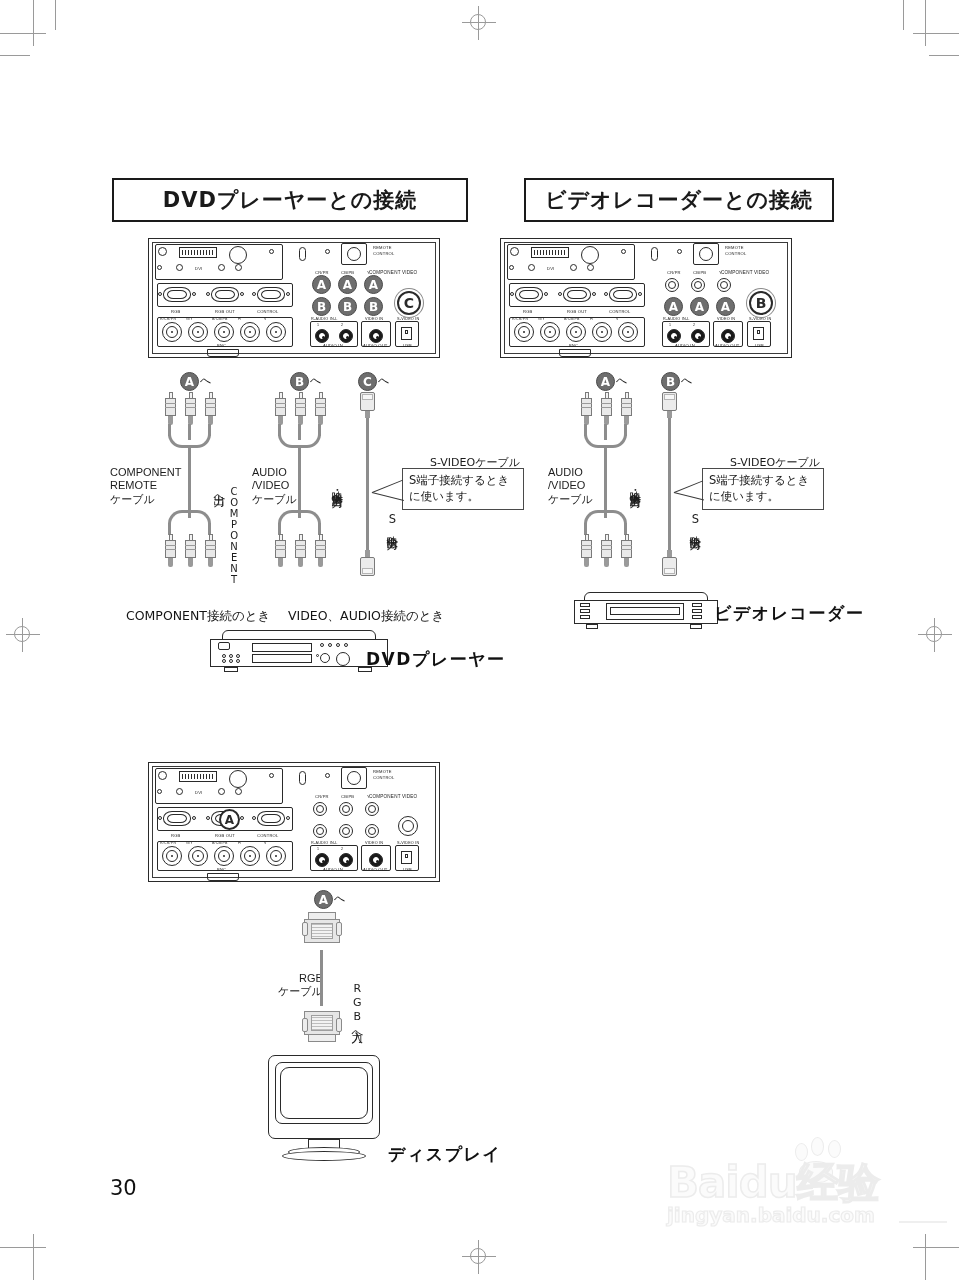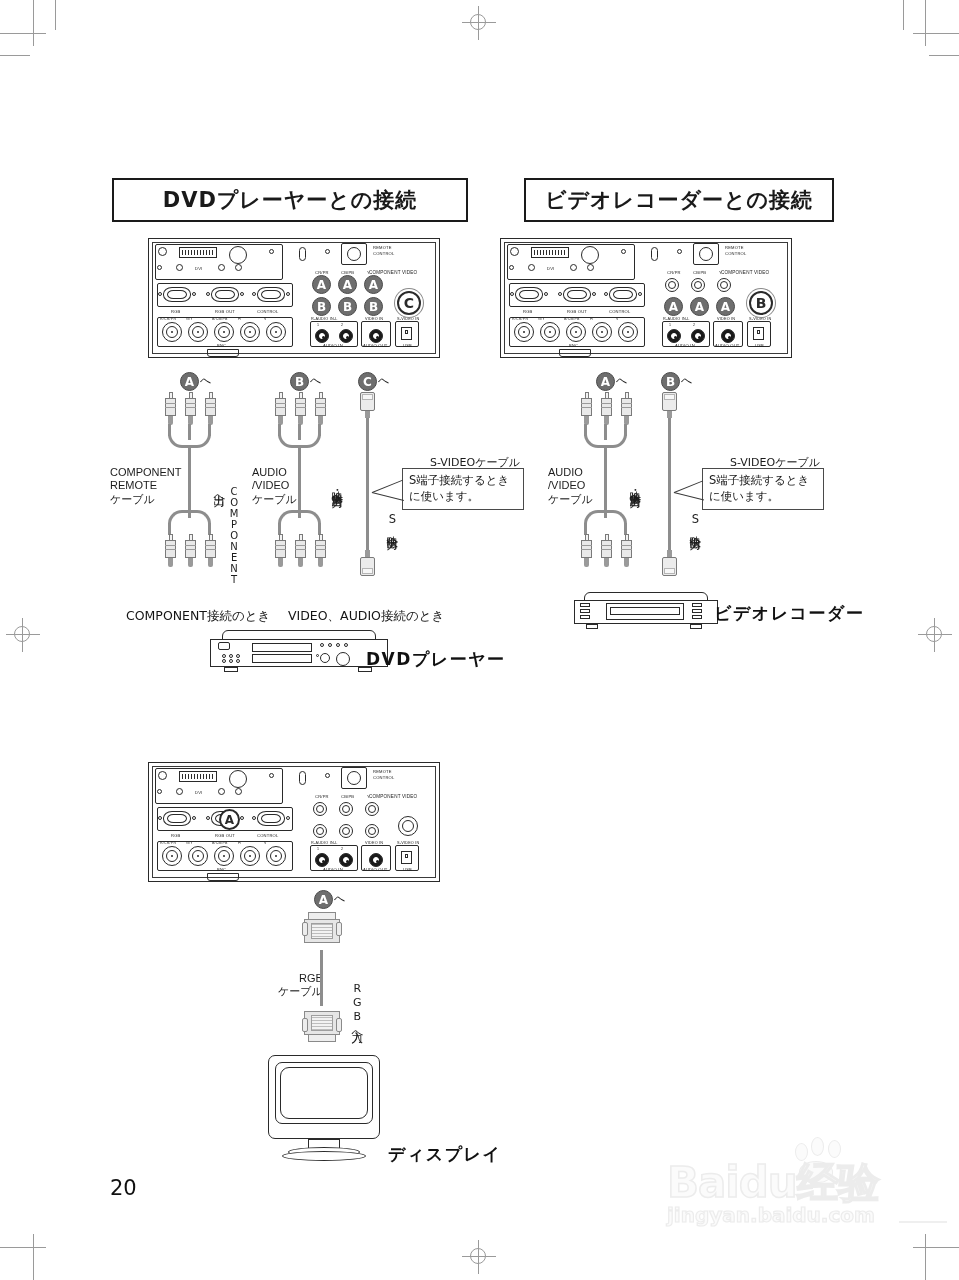--- a/index.html
+++ b/index.html
@@ -623,21 +623,21 @@
   <div class="monitor" id="monitor-device" style="left:268px;top:1055px;">
       <div class="dev-line" style="left:0;top:0;width:112px;height:84px;border-radius:7px;"></div>
       <div class="dev-line" style="left:7px;top:7px;width:98px;height:62px;border-radius:7px;"></div>
       <div class="dev-line" style="left:12px;top:12px;width:88px;height:52px;border-radius:9px;"></div>
       <div class="dev-line" style="left:40px;top:84px;width:32px;height:10px;"></div>
       <div class="dev-line" style="left:20px;top:92px;width:72px;height:10px;border-radius:50%;"></div>
       <div class="dev-line" style="left:14px;top:96px;width:84px;height:10px;border-radius:50%;"></div>
     </div>
   <div class="devname" style="left:388px;top:1143px;">ディスプレイ</div>
 
-  <div class="pageno">20</div>
+  <div class="pageno">30</div>
 
   <div class="wm">
     <div class="paw">
       <i style="left:10px;top:6px;width:13px;height:18px;"></i>
       <i style="left:26px;top:0px;width:13px;height:19px;"></i>
       <i style="left:43px;top:3px;width:13px;height:18px;"></i>
       <i style="left:14px;top:24px;width:34px;height:22px;border-radius:50% 50% 45% 45%;"></i>
     </div>
     <div class="bdu">
       <span>Baidu</span><span>经验</span>

